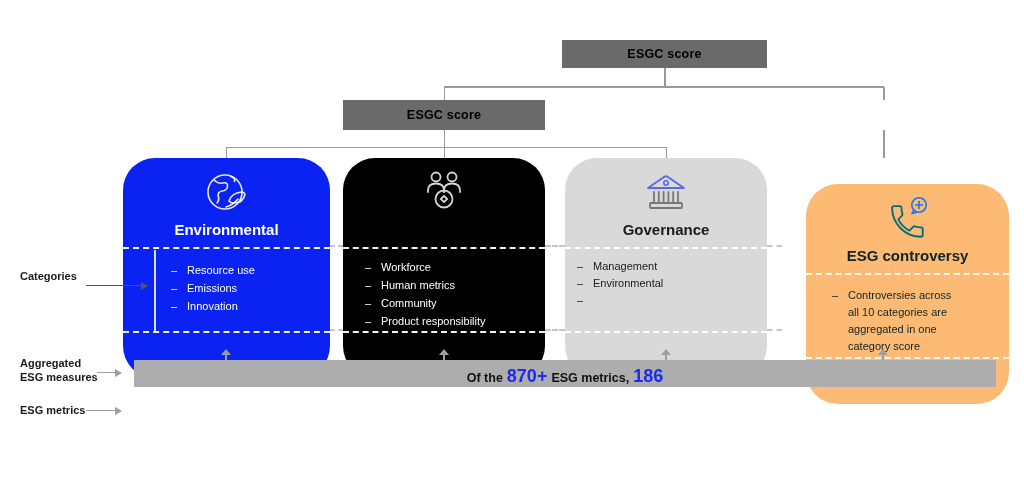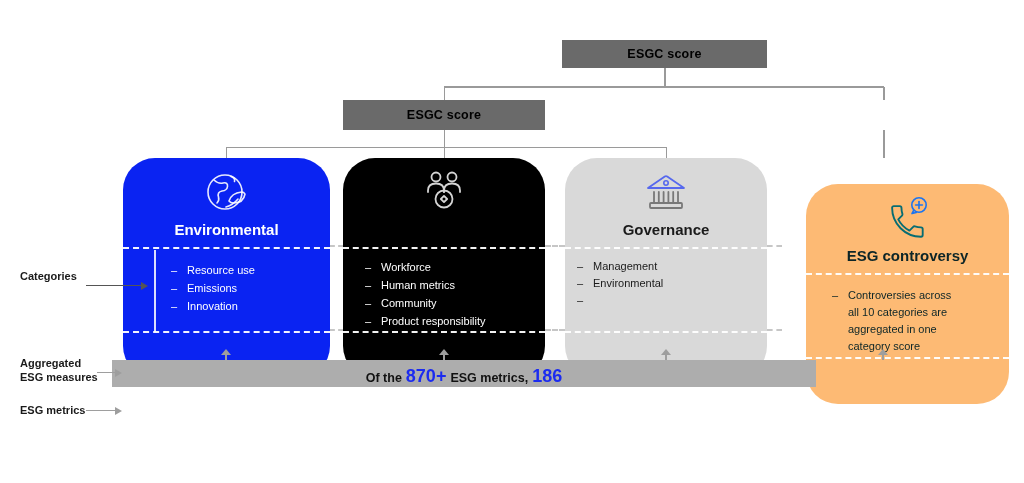--- a/index.html
+++ b/index.html
@@ -99,22 +99,22 @@
     border-bottom: 6px solid #9e9e9e;
   }
   .up-arrow .stem {
     position: absolute; top: 5px; left: 4.2px;
     width: 1.6px; height: 6px;
     background: #9e9e9e;
   }
   
   .bar {
     position: absolute;
-    left: 112px;
-    width: 704px;
+    left: 134px;
+    width: 862px;
     display: flex;
     align-items: baseline;
     justify-content: center;
     gap: 4px;
     color: #111111;
     font-weight: bold;
     font-size: 12.5px;
   }
   #bar-measures { top: 360px; height: 27px; background: #adadad; padding-top: 6px; }
   #bar-metrics  { top: 396px; height: 28px; background: #8d8d8d; padding-top: 5px; }

